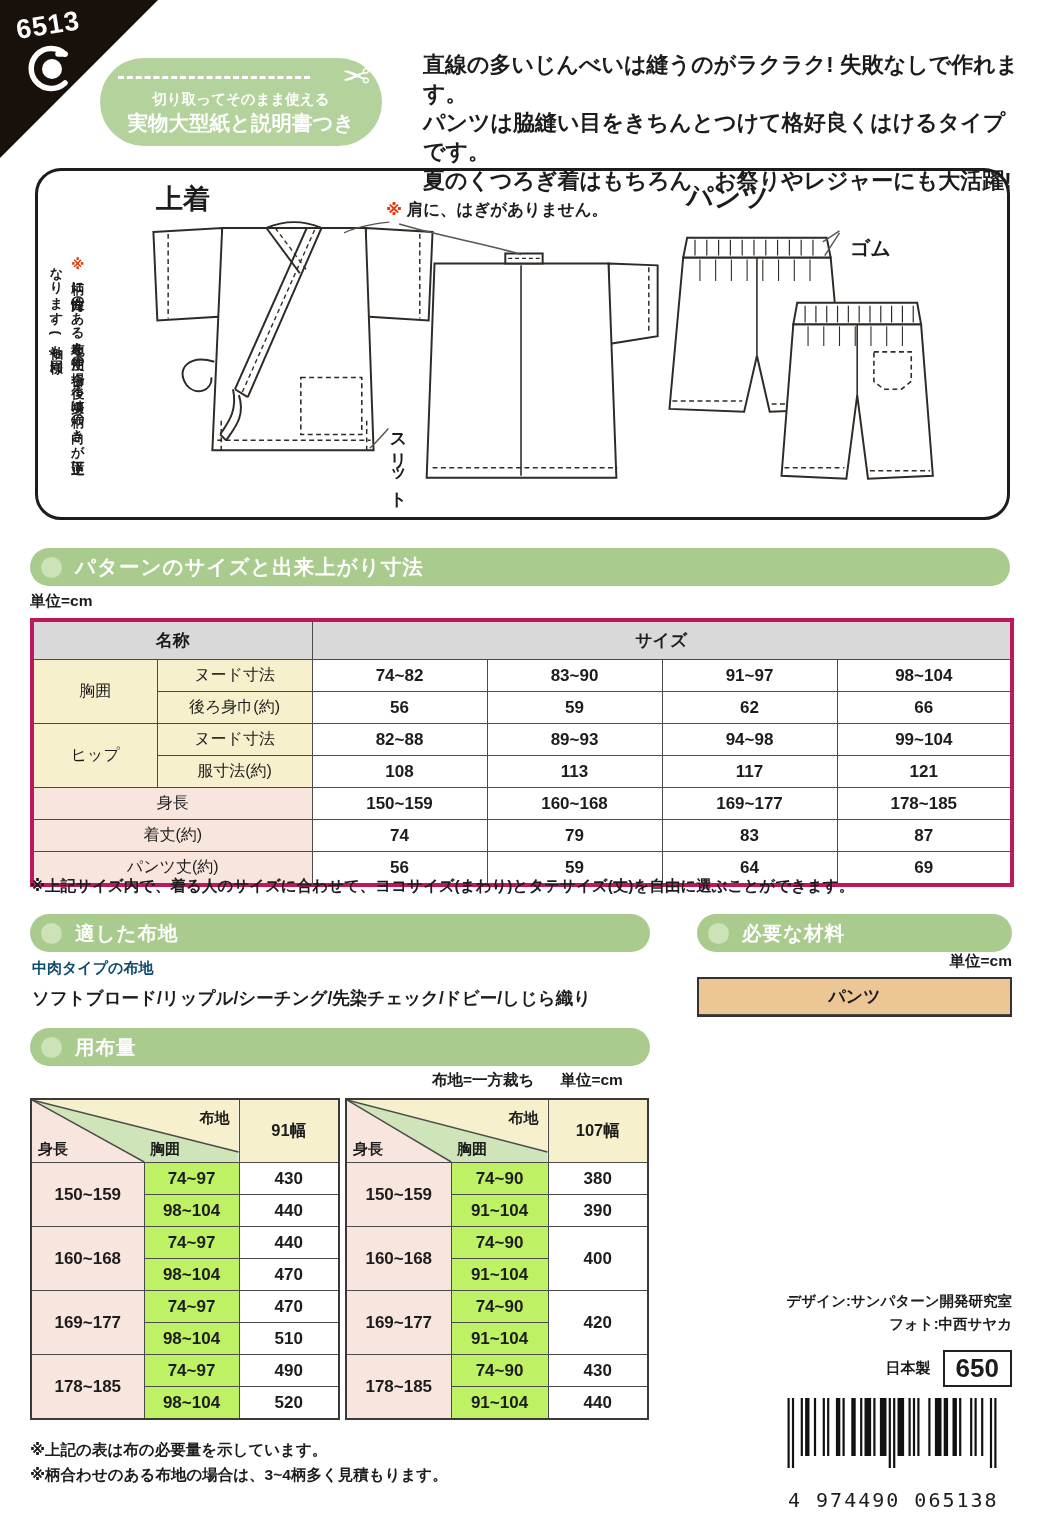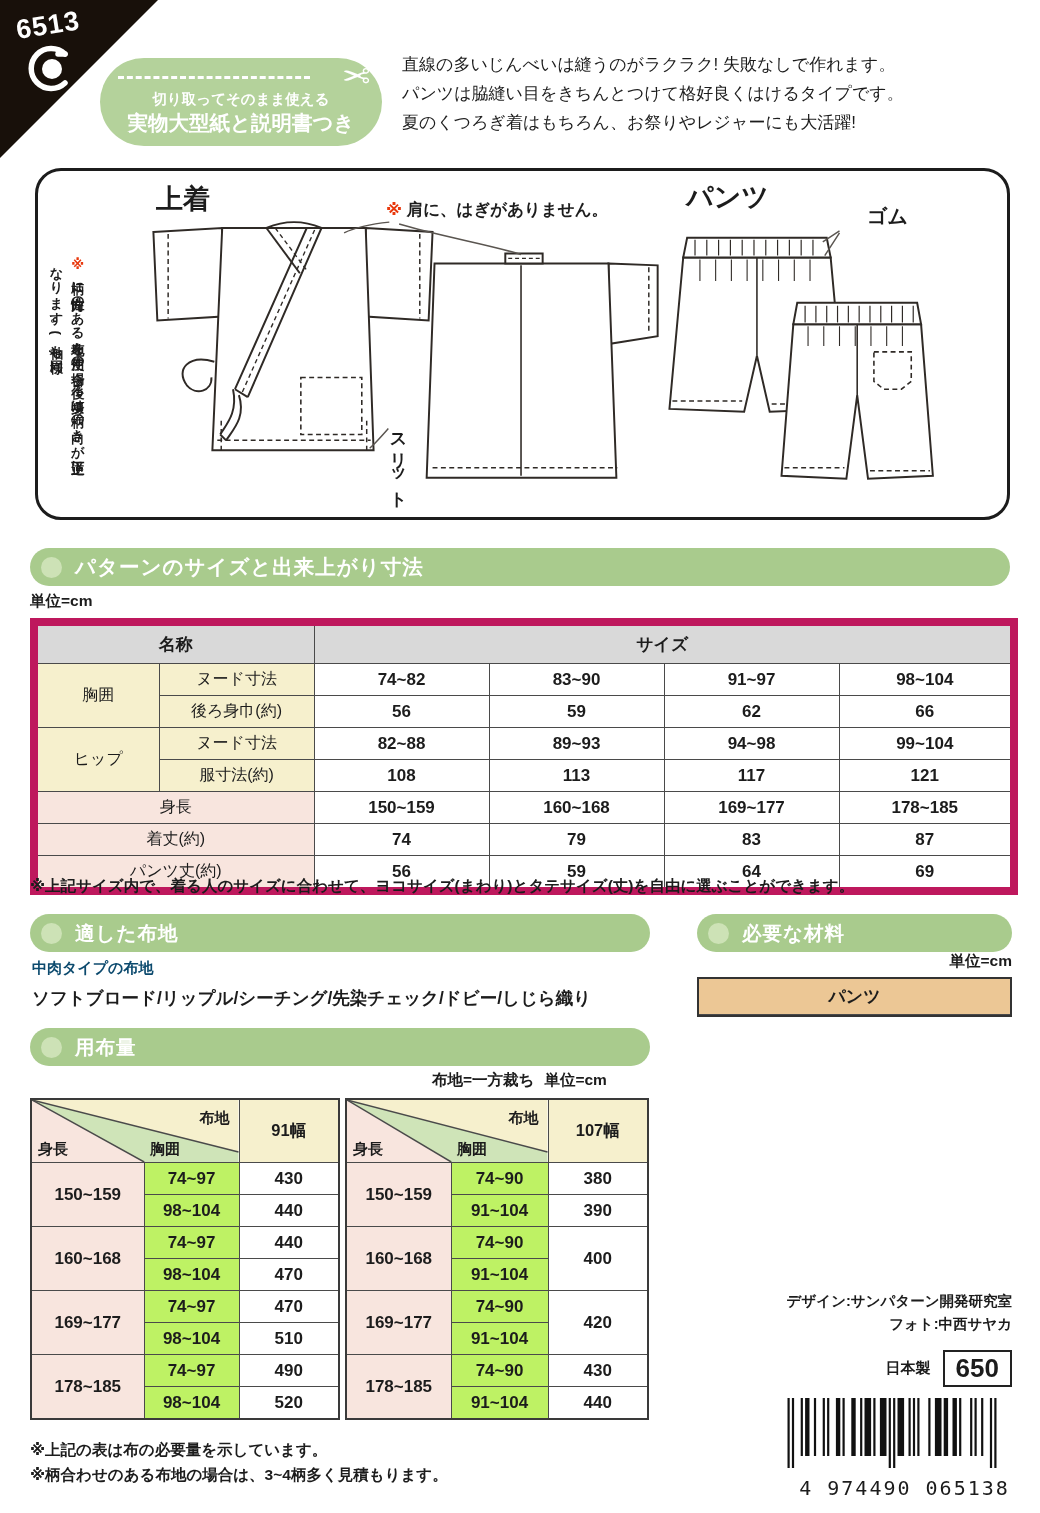--- a/index.html
+++ b/index.html
@@ -14,40 +14,40 @@
   
   .tri{left:0;top:0;width:0;height:0;border-top:158px solid #18100a;border-right:158px solid transparent;}
   .patnum{left:16px;top:10px;color:#fff;font-size:27px;font-weight:bold;transform:rotate(-9deg);letter-spacing:1px;}
   
   .badge{left:100px;top:58px;width:282px;height:88px;border-radius:44px;background:#b4d29b;}
   .badge .cutline{position:absolute;left:18px;top:18px;width:192px;border-top:3px dashed #fff;}
   .badge .sciss{position:absolute;right:12px;top:-2px;font-size:34px;color:#fff;transform:scaleX(-1);}
   .badge .l1{position:absolute;left:0;right:0;top:32px;text-align:center;color:#fff;font-size:14.5px;font-weight:bold;}
   .badge .l2{position:absolute;left:0;right:0;top:51px;text-align:center;color:#fff;font-size:20.5px;font-weight:bold;}
   
-  .intro{left:402px;top:50px;width:600px;font-size:17px;font-weight:400;line-height:29px;}
+  .intro{left:423px;top:50px;width:600px;font-size:22px;font-weight:700;line-height:29px;}
   
   .dbox{left:35px;top:168px;width:975px;height:352px;border:3.5px solid #1c1c1c;border-radius:26px;box-sizing:border-box;}
   .dbox svg.art{position:absolute;left:0;top:0;width:100%;height:100%;}
   .lab-big{font-size:27px;font-weight:bold;}
   .note-sh{left:348px;top:28px;font-size:16.5px;font-weight:bold;}
   .note-dir{left:8px;top:86px;height:218px;font-size:13.2px;font-weight:bold;line-height:1.6;}
   .lab-slit{left:349px;top:250px;font-size:17px;font-weight:bold;}
-  .lab-elastic{left:812px;top:32px;font-size:20px;font-weight:bold;margin-left:17px;}
+  .lab-elastic{left:812px;top:64px;font-size:20px;font-weight:bold;}
   
   .bar{background:#a9cb8d;border-radius:19px;color:#fff;font-weight:bold;display:flex;align-items:center;height:38px;box-sizing:border-box;}
   .bar .dot{width:21px;height:21px;border-radius:50%;background:#cde2b6;margin:0 13px 0 11px;flex:0 0 auto;}
   .bar .t{font-size:20.5px;letter-spacing:1px;}
   
   .caprow{display:flex;justify-content:space-between;align-items:center;font-size:15.5px;font-weight:bold;}
   .bullet{display:inline-block;width:11px;height:11px;border-radius:50%;background:#5c3d12;margin-right:7px;vertical-align:middle;}
   
   table{border-collapse:collapse;table-layout:fixed;}
   td,th{border:1.5px solid #4a4a4a;text-align:center;padding:0;font-size:17px;font-weight:600;}
-  .sizetbl{width:980px;border:8px solid #be185d;}
+  .sizetbl{width:980px;border:4px solid #be185d;}
   .sizetbl td{height:31px;}
   .sizetbl .hrow td{height:37px;background:#d9d9d9;font-size:17px;font-weight:bold;}
   .cream{background:#f6f0cd;}
   .pink{background:#f8e5de;}
   .grn{background:#bef264;}
   .lab{font-size:16px;font-weight:normal;}
   .note{font-size:15.5px;font-weight:bold;}
   
   .ftype{font-size:15px;font-weight:bold;color:#0c4a6e;}
   .flist{font-size:17.5px;font-weight:bold;}
@@ -66,21 +66,21 @@
   .dl-h{left:6px;bottom:3px;}
   .dl-c1{left:118px;bottom:3px;}
   .dl-c2{left:110px;bottom:3px;}
   .dl-f{right:9px;top:9px;}
   
   .credits{right:28px;top:1290px;text-align:right;font-size:14.5px;font-weight:bold;line-height:23px;}
   .madein{right:28px;top:1350px;display:flex;align-items:center;gap:12px;}
   .madein .mi{font-size:15px;font-weight:bold;}
   .pricebox{border:2.5px solid #222;padding:1px 11px;font-size:26px;font-weight:bold;}
   .barcode{left:786px;top:1398px;width:235px;}
-  .bcdigits{font-family:"DejaVu Sans Mono","Liberation Mono",monospace;font-size:20px;letter-spacing:2px;margin-top:2px;padding-left:2px;text-align:center;}
+  .bcdigits{font-family:"DejaVu Sans Mono","Liberation Mono",monospace;font-size:20px;letter-spacing:2px;margin-top:14px;padding-left:2px;}
 </style>
 </head>
 <body>
 
 <div class="abs tri"></div>
 <div class="abs patnum">6513</div>
 <svg class="abs" style="left:24px;top:42px;" width="54" height="54" viewBox="0 0 54 54">
   <path d="M 41 12 A 20 20 0 1 0 41 41" fill="none" stroke="#fff" stroke-width="5.5" stroke-linecap="round"></path>
   <path d="M 41 12 L 34 12" stroke="#fff" stroke-width="5.5" stroke-linecap="round"></path>
   <circle cx="28" cy="27" r="10" fill="#fff"></circle>
@@ -247,21 +247,21 @@
 </div>
 <div class="abs" style="right:28px;top:951px;font-size:15.5px;font-weight:bold;">単位=cm</div>
 <div class="abs mtbl">
   <div class="mh">パンツ</div>
 </div>
 
 <div class="abs bar" style="left:30px;top:1028px;width:620px;">
   <span class="dot"></span>
   <span class="t" style="font-size:19.5px;">用布量</span>
 </div>
-<div class="abs" style="left:432px;top:1070px;display:flex;gap:10px;font-size:15.5px;font-weight:bold;">
+<div class="abs" style="left:432px;top:1070px;display:flex;gap:26px;font-size:15.5px;font-weight:bold;">
   <span>布地=一方裁ち</span>
   <span>単位=cm</span>
 </div>
 
 <table class="abs ytbl" style="left:30px;top:1098px;width:308px;">
   <colgroup>
       <col style="width:113px">
       <col style="width:95px">
       <col style="width:100px">
     </colgroup>

